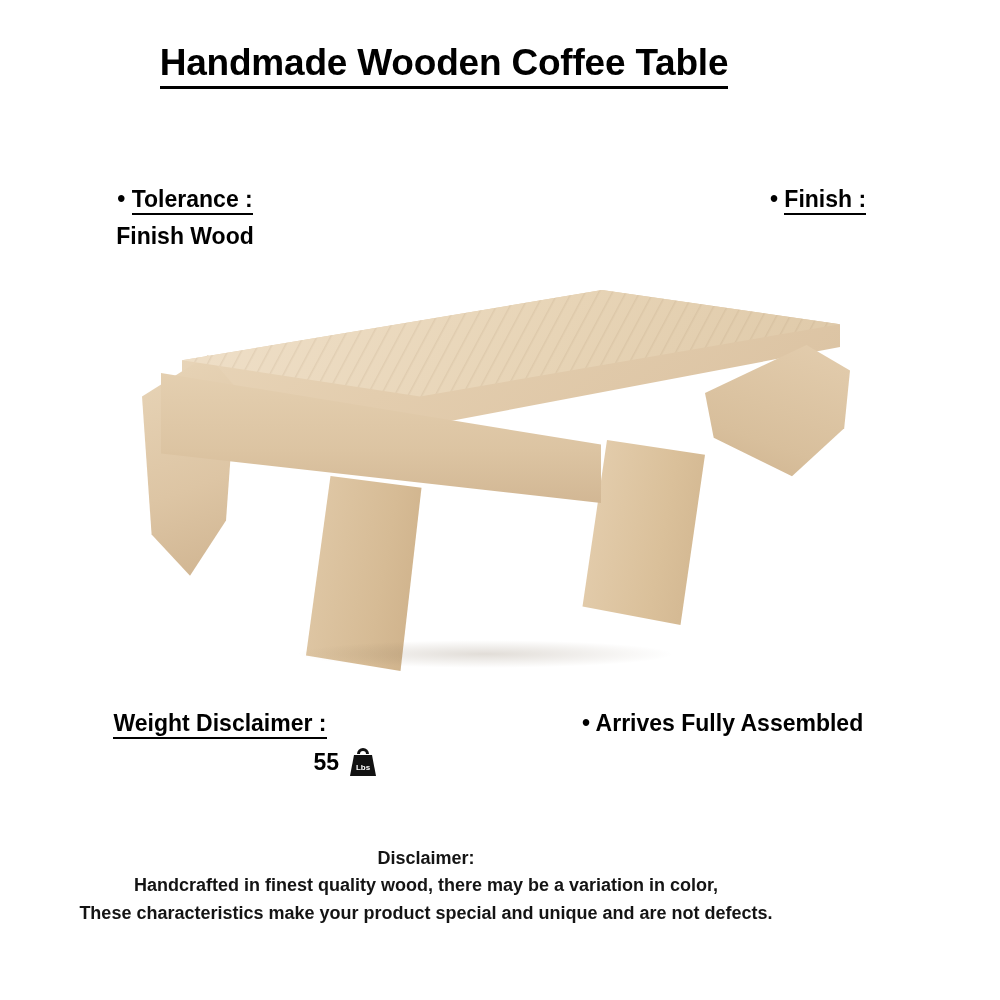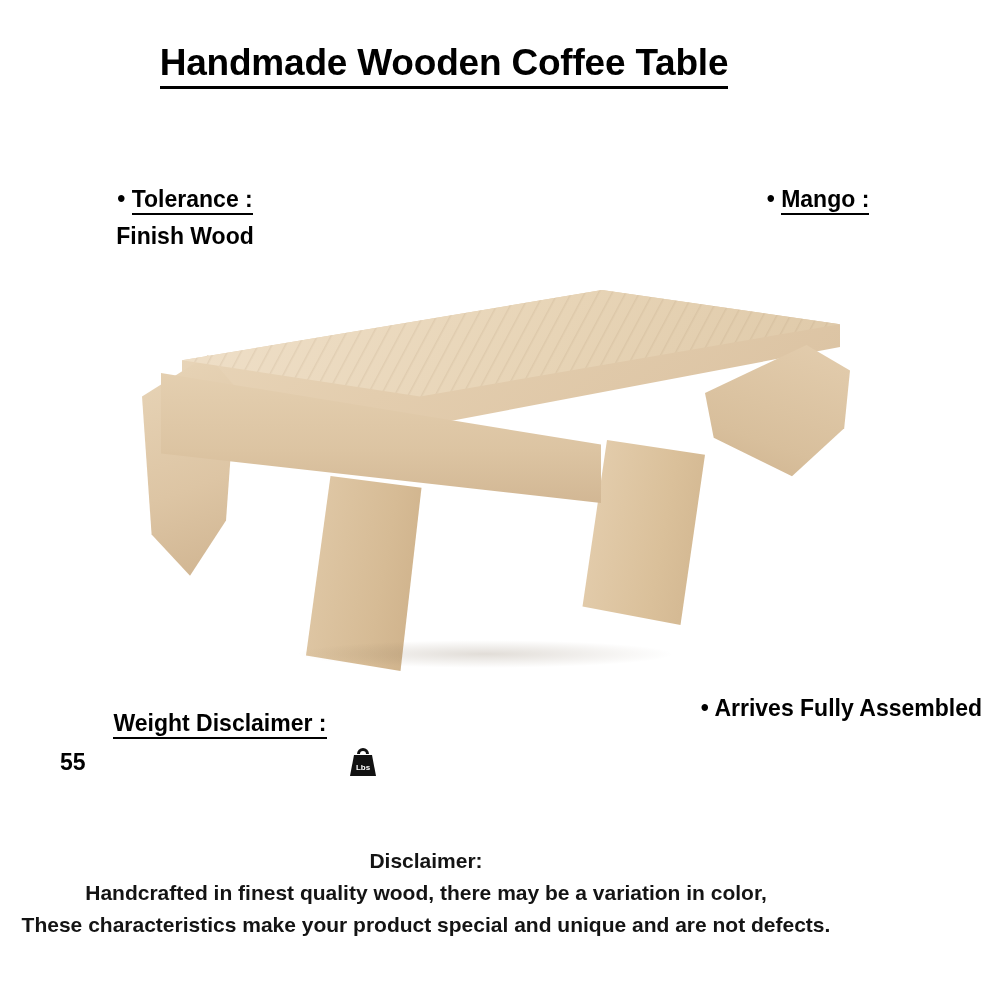--- a/index.html
+++ b/index.html
@@ -70,32 +70,32 @@
     width: 320px;
     text-align: center;
   }
   .spec-weight {
     top: 708px;
     left: 60px;
     width: 320px;
     text-align: center;
   }
   .spec-assembled {
-    top: 693px;
+    top: 708px;
     right: 18px;
     width: 400px;
-    text-align: right;
+    text-align: left;
     white-space: nowrap;
   }
 
   .weight-line {
     margin-top: 8px;
     display: flex;
     align-items: center;
-    justify-content: space-between;
+    justify-content: flex-end;
     gap: 7px;
   }
   .weight-num {
     font-size: 23px;
     font-weight: bold;
   }
 
   .weight-icon {
     display: inline-block;
     width: 34px;
@@ -217,21 +217,21 @@
       rgba(170,140,105,0.0) 12px);
   }
 
   
   .disclaimer {
     position: absolute;
     top: 845px;
     left: 0;
     width: 852px;
     text-align: center;
-    font-size: 21px;
+    font-size: 18px;
     font-weight: bold;
     line-height: 1.52;
     color: #141414;
   }
   .disclaimer .dl-head {
     font-weight: bold;
   }
 </style>
 </head>
 <body>
@@ -246,21 +246,21 @@
     <div class="head">
       <span>•</span>
       <span class="label">Tolerance :</span>
     </div>
     <div class="value">Finish Wood</div>
   </div>
 
   <div class="spec spec-finish">
     <div class="head">
       <span>•</span>
-      <span class="label">Mango :</span>
+      <span class="label">Finish :</span>
     </div>
   </div>
 
   <div class="product">
     <div class="slab-top"></div>
     <div class="slab-left-end"></div>
     <div class="slab-right-end"></div>
     <div class="leg-left"></div>
     <div class="leg-right"></div>
     <div class="slab-front"></div>

